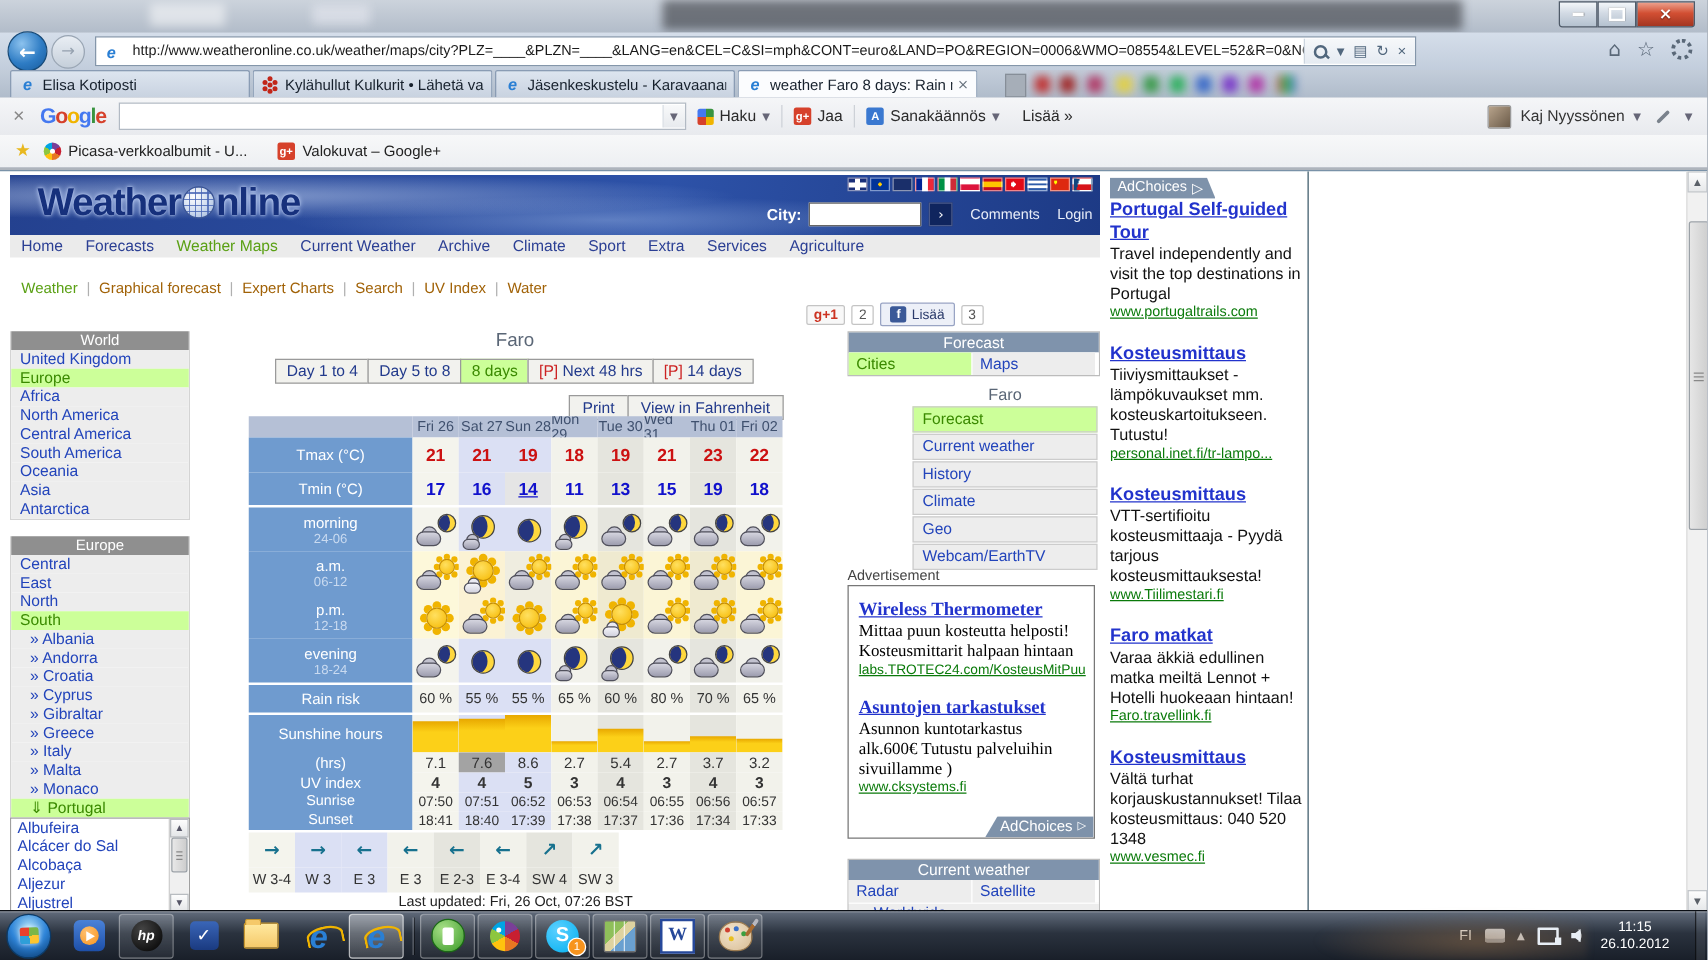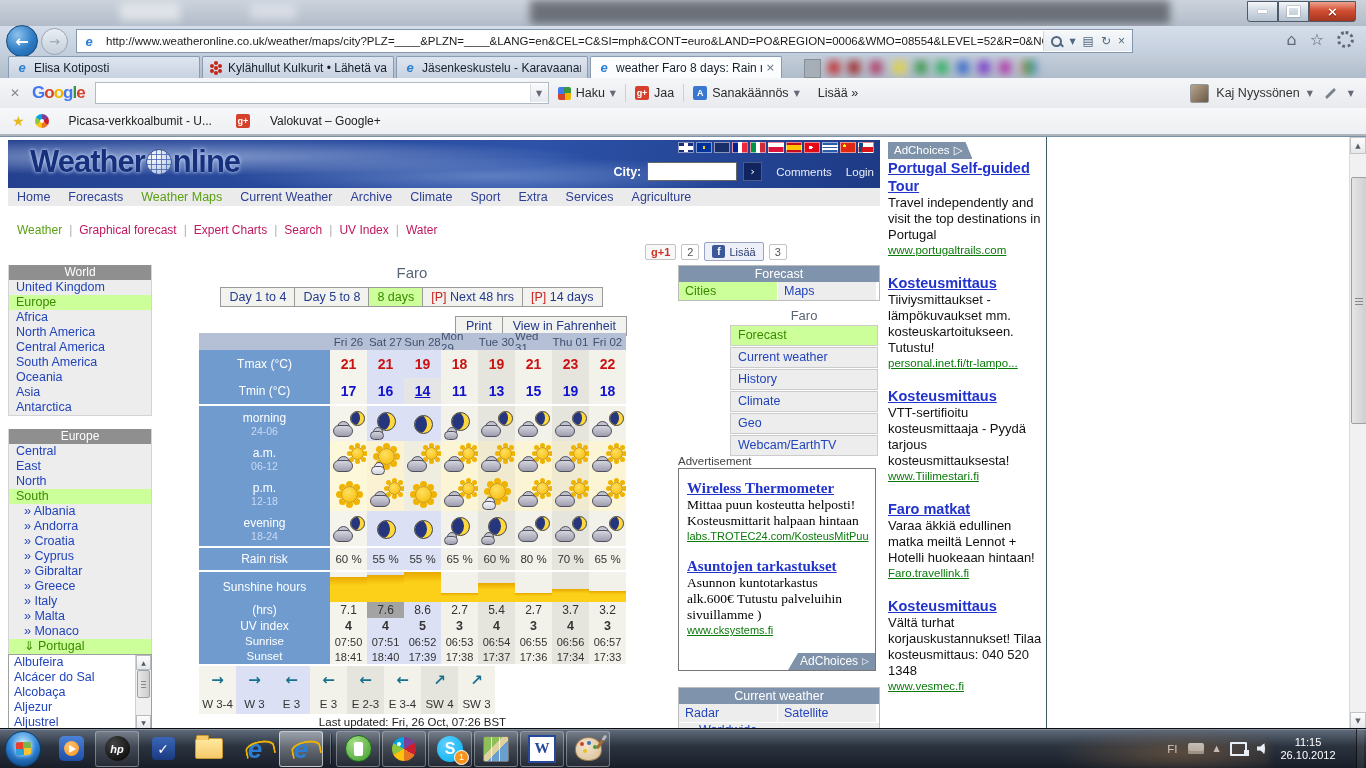--- a/index.html
+++ b/index.html
@@ -62,21 +62,21 @@
   .ico-tr{width:14px;height:14px;background:#3a78d0;border-radius:2px;color:#fff;font-size:9px;font-weight:bold;
           display:flex;align-items:center;justify-content:center;}
   .caret{font-size:8px;color:#667;}
   .g-right{margin-left:auto;display:flex;align-items:center;gap:7px;margin-right:12px;}
   .avatar{width:17px;height:17px;border-radius:2px;background:linear-gradient(135deg,#b8a48c,#6a5a48);border:1px solid #999;}
   .wrench{width:13px;height:3px;background:#7a828c;border-radius:2px;transform:rotate(-45deg);margin:0 4px;}
   
   .bmbar{position:absolute;top:108px;left:0;right:0;height:26px;background:linear-gradient(#f7f8f9,#edeff2);
          border-bottom:2px solid #aeb4bc;display:flex;align-items:center;font-size:12px;color:#222;}
   .bm-star{color:#e8b820;font-size:14px;margin:0 10px 0 12px;}
-  .bm-item{display:flex;gap:20px;margin-right:24px;}
+  .bm-item{display:flex;gap:6px;margin-right:24px;}
   .pinwheel{width:14px;height:14px;border-radius:50%;position:relative;
             background:conic-gradient(#7a3f98 0 60deg,#c81f31 0 120deg,#e87722 0 180deg,#ffc20e 0 240deg,#8dc63f 0 300deg,#00a4e4 0);}
   .pinwheel::after{content:"";position:absolute;left:5px;top:5px;width:4px;height:4px;border-radius:50%;background:#fff;}
   
   .page{position:absolute;top:136px;left:0;width:1366px;height:592px;background:#fff;overflow:hidden;border-top:1px solid #7a92a8;}
   .vline{position:absolute;left:1046px;top:0;width:1px;height:592px;background:#3c5a6a;}
   
   .wo-header{position:absolute;left:8px;top:3px;width:872px;height:48px;
      background:radial-gradient(ellipse at 18% 35%,rgba(205,220,245,.55),transparent 42%),
                 radial-gradient(ellipse at 55% 75%,rgba(170,195,235,.4),transparent 38%),
@@ -93,21 +93,21 @@
   .cityrow .lbl{font-weight:bold;font-size:12.5px;}
   .city-input{width:84px;height:15px;border:1px solid #666;background:#fff;font-size:11px;}
   .city-go{width:17px;height:17px;background:#10255e;color:#fff;display:flex;align-items:center;justify-content:center;
            font-size:11px;border:1px solid #4a5a8a;}
   .hlink{color:#e8edf8;margin-left:8px;}
   
   .wo-nav{position:absolute;left:8px;top:51px;width:872px;height:18px;background:#ebebeb;display:flex;align-items:center;}
   .nav-item{padding:0 9px;font-size:12.5px;color:#2b3f94;line-height:18px;}
   .nav-item.active{color:#5aa014;}
   .wo-subnav{position:absolute;left:10px;top:86px;display:flex;align-items:center;font-size:12px;}
-  .subnav-item{padding:0 7px;color:#be185d;}
+  .subnav-item{padding:0 7px;color:#a16207;}
   .subnav-item.active{color:#5aa014;}
   .sep{color:#b0b0b0;}
   .social{position:absolute;left:645px;top:105px;display:flex;align-items:center;gap:5px;font-size:11px;}
   .chip{border:1px solid #c4c4c4;background:#fff;padding:1px 5px;border-radius:2px;color:#555;}
   .chip.gp{color:#cc3322;font-weight:bold;background:#f8f8f8;}
   .fbbtn{display:flex;align-items:center;gap:4px;border:1px solid #99a4c4;background:#edf0f8;padding:2px 7px;border-radius:2px;color:#2a3a6a;}
   .fbf{width:13px;height:13px;background:#3b5998;color:#fff;font-weight:bold;font-size:10px;display:flex;align-items:center;justify-content:center;border-radius:2px;}
   
   .side-box{position:absolute;left:8px;width:142px;font-size:12.5px;border:1px solid #d4d4d4;border-top:none;}
   .side-header{background:#8f8f8f;color:#fff;text-align:center;font-size:12px;height:15px;line-height:15px;}

